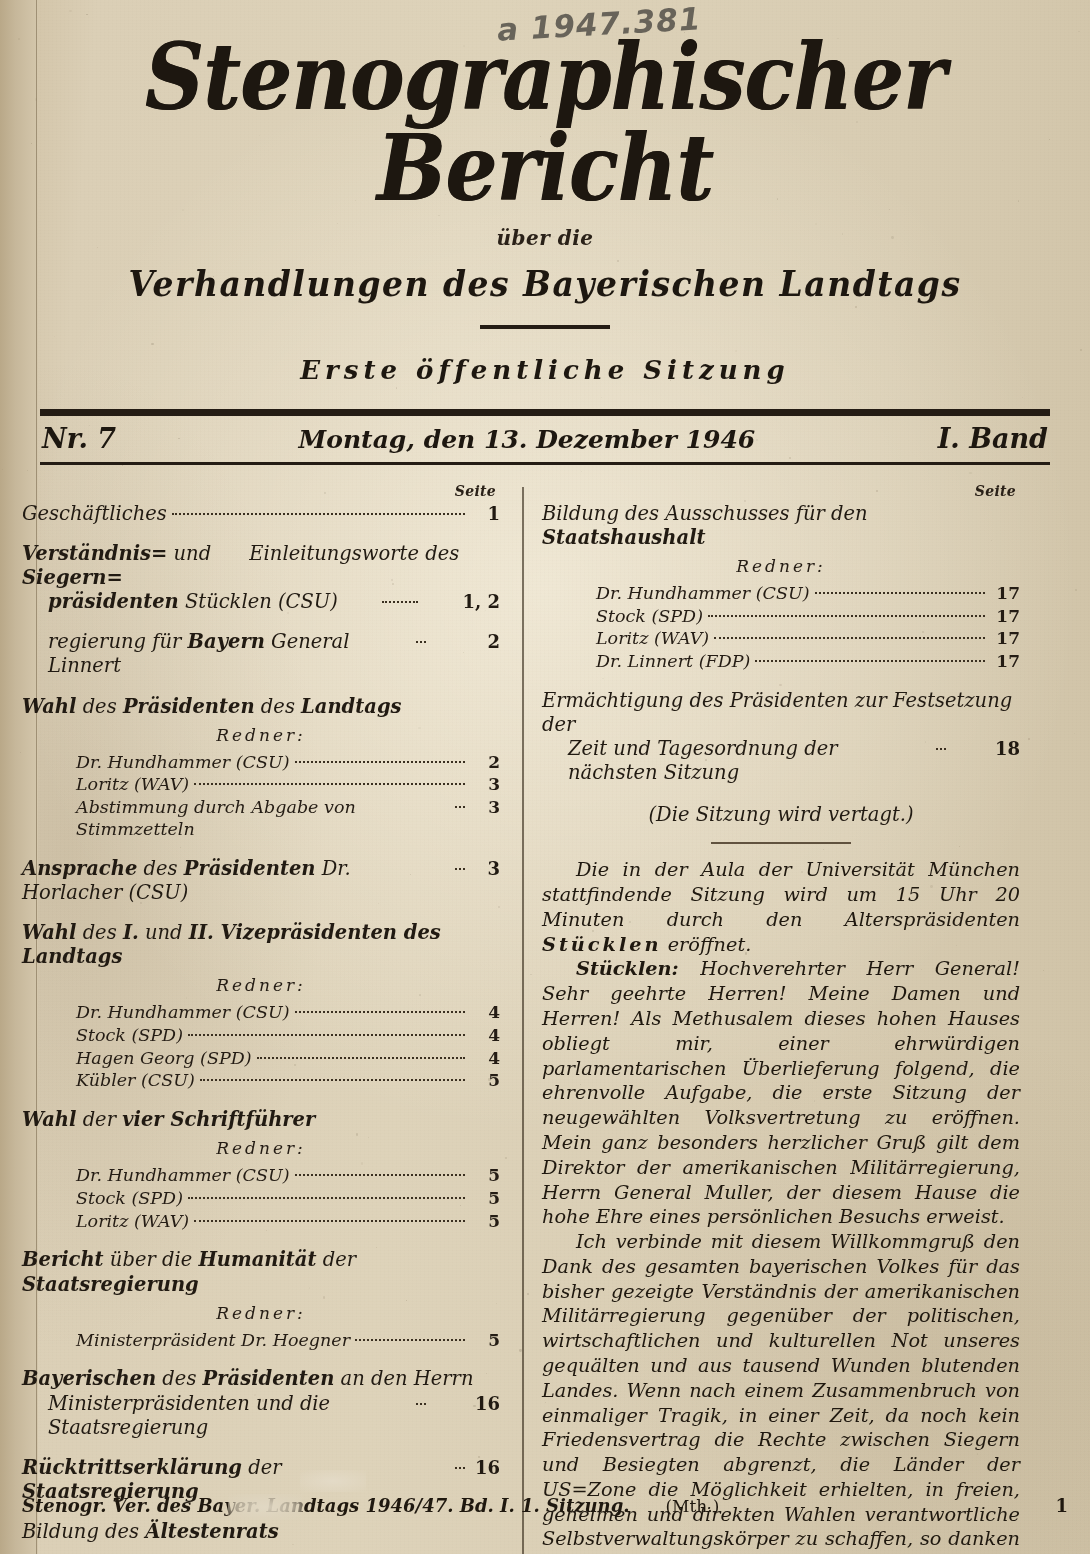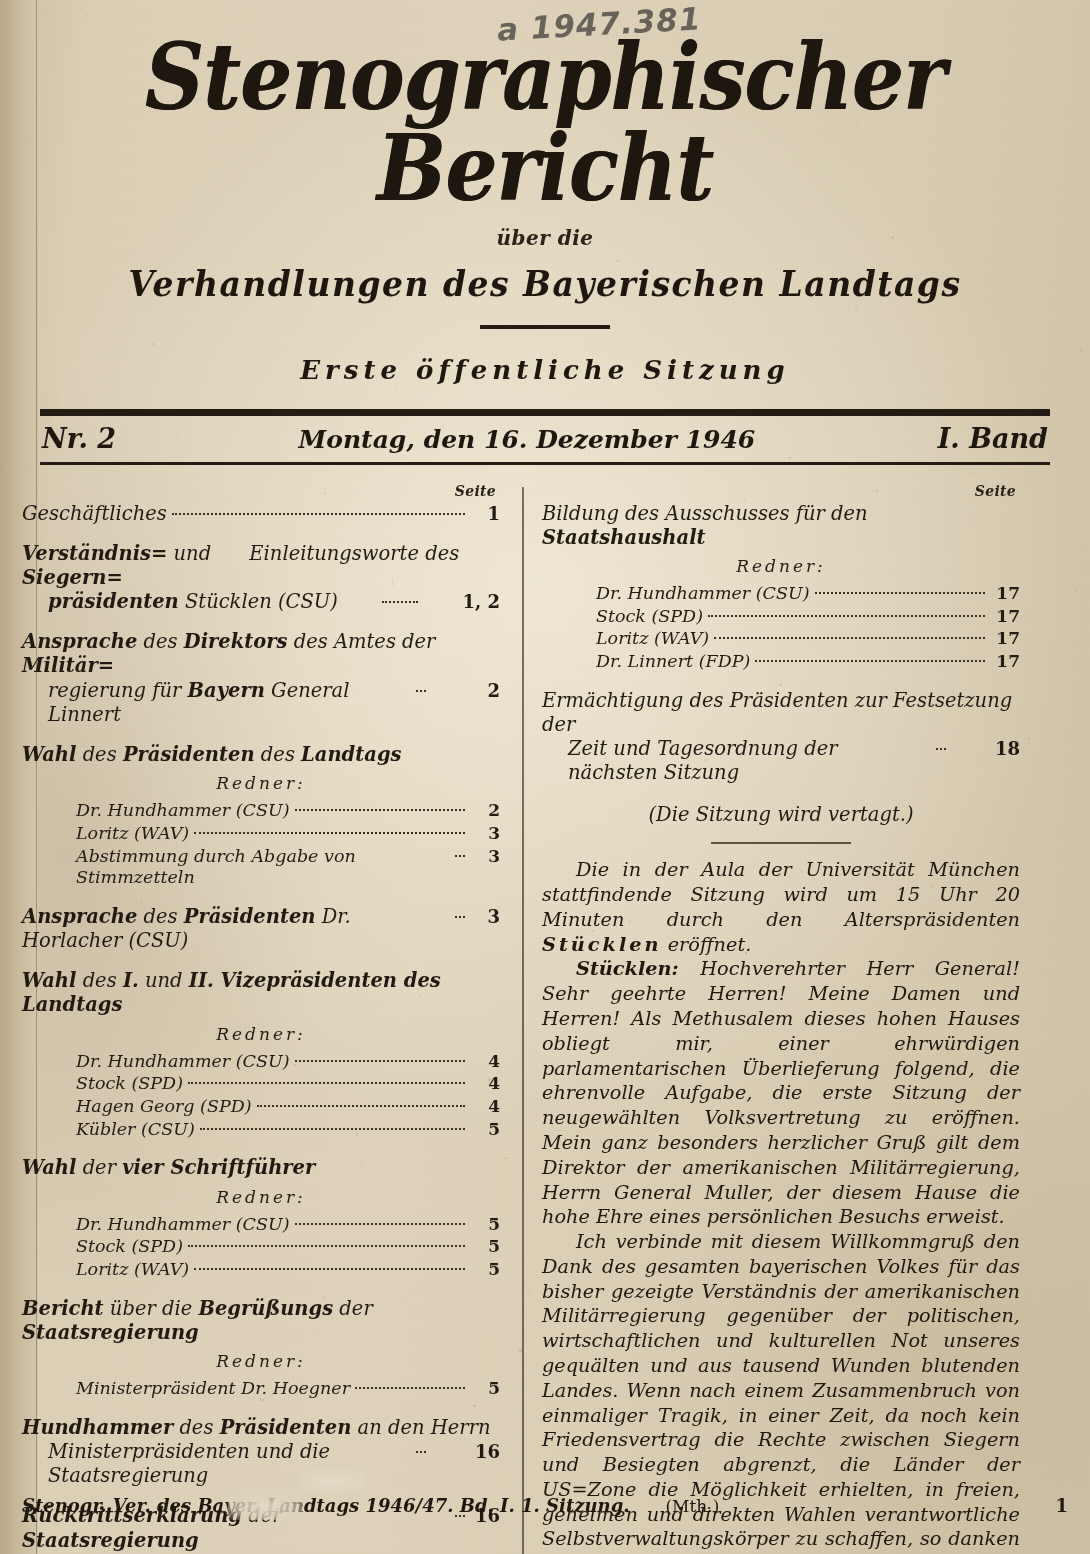--- a/index.html
+++ b/index.html
@@ -213,22 +213,22 @@
   <div class="masthead">
     <div class="bigtitle">Stenographischer Bericht</div>
     <div class="ueberdie">über die</div>
     <div class="subtitle">Verhandlungen des Bayerischen Landtags</div>
     <div class="rule-short"></div>
     <div class="session">Erste öffentliche Sitzung</div>
   </div>
 
   <div class="rule-thick"></div>
   <div class="issueline">
-    <div>Nr. 2</div>
-    <div class="date">Montag, den 16. Dezember 1946</div>
+    <div>Nr. 7</div>
+    <div class="date">Montag, den 13. Dezember 1946</div>
     <div>I. Band</div>
   </div>
   <div class="rule-thin"></div>
 
   <div class="columns">
     <div class="vdivider"></div>
 
     <div class="col col-left">
       <div class="seite">Seite</div>
       <div id="left-toc">
@@ -243,23 +243,20 @@
             <div class="row">
               <span class="txt"><span style="font-weight: 700;">Verständnis=</span><span> und </span><span style="font-weight: 400; margin-left: 32px;">Einleitungsworte</span><span> des </span><span style="font-weight: 700;">Siegern=</span></span>
             </div>
             <div class="row cont">
               <span class="txt"><span style="font-weight: 700;">präsidenten</span><span> Stücklen (CSU)</span></span>
               <span class="leader"></span>
               <span class="pg">1, 2</span>
             </div>
           </div>
           <div class="toc-entry">
-            <div class="row">
-              <span class="txt"><span style="font-weight: 700;">Ansprache</span><span> des </span><span style="font-weight: 700;">Direktors</span><span> des Amtes der </span><span style="font-weight: 700;">Militär=</span></span>
-            </div>
             <div class="row cont">
               <span class="txt"><span>regierung</span><span> für </span><span style="font-weight: 700;">Bayern</span><span> General Linnert</span></span>
               <span class="leader"></span>
               <span class="pg">2</span>
             </div>
           </div>
           <div class="toc-entry">
             <div class="row">
               <span class="txt"><span style="font-weight: 700;">Wahl</span><span> des </span><span style="font-weight: 700;">Präsidenten</span><span> des </span><span style="font-weight: 700;">Landtags</span></span>
             </div>
@@ -329,32 +326,32 @@
               <span class="pg">5</span>
             </div>
             <div class="speaker">
               <span class="txt">Loritz (WAV)</span>
               <span class="leader"></span>
               <span class="pg">5</span>
             </div>
           </div>
           <div class="toc-entry">
             <div class="row">
-              <span class="txt"><span style="font-weight: 700;">Bericht</span><span> über die </span><span style="font-weight: 700;">Begrüßungs</span><span> der </span><span style="font-weight: 700;">Staatsregierung</span></span>
+              <span class="txt"><span style="font-weight: 700;">Bericht</span><span> über die </span><span style="font-weight: 700;">Humanität</span><span> der </span><span style="font-weight: 700;">Staatsregierung</span></span>
             </div>
             <div class="redner">Redner:</div>
             <div class="speaker">
               <span class="txt">Ministerpräsident Dr. Hoegner</span>
               <span class="leader"></span>
               <span class="pg">5</span>
             </div>
           </div>
           <div class="toc-entry">
             <div class="row">
-              <span class="txt"><span style="font-weight: 700;">Hundhammer</span><span> des </span><span style="font-weight: 700;">Präsidenten</span><span> an den Herrn</span></span>
+              <span class="txt"><span style="font-weight: 700;">Bayerischen</span><span> des </span><span style="font-weight: 700;">Präsidenten</span><span> an den Herrn</span></span>
             </div>
             <div class="row cont">
               <span class="txt"><span>Ministerpräsidenten und die Staatsregierung</span></span>
               <span class="leader"></span>
               <span class="pg">16</span>
             </div>
           </div>
           <div class="toc-entry">
             <div class="row">
               <span class="txt"><span style="font-weight: 700;">Rücktrittserklärung</span><span> der </span><span style="font-weight: 700;">Staatsregierung</span></span>

